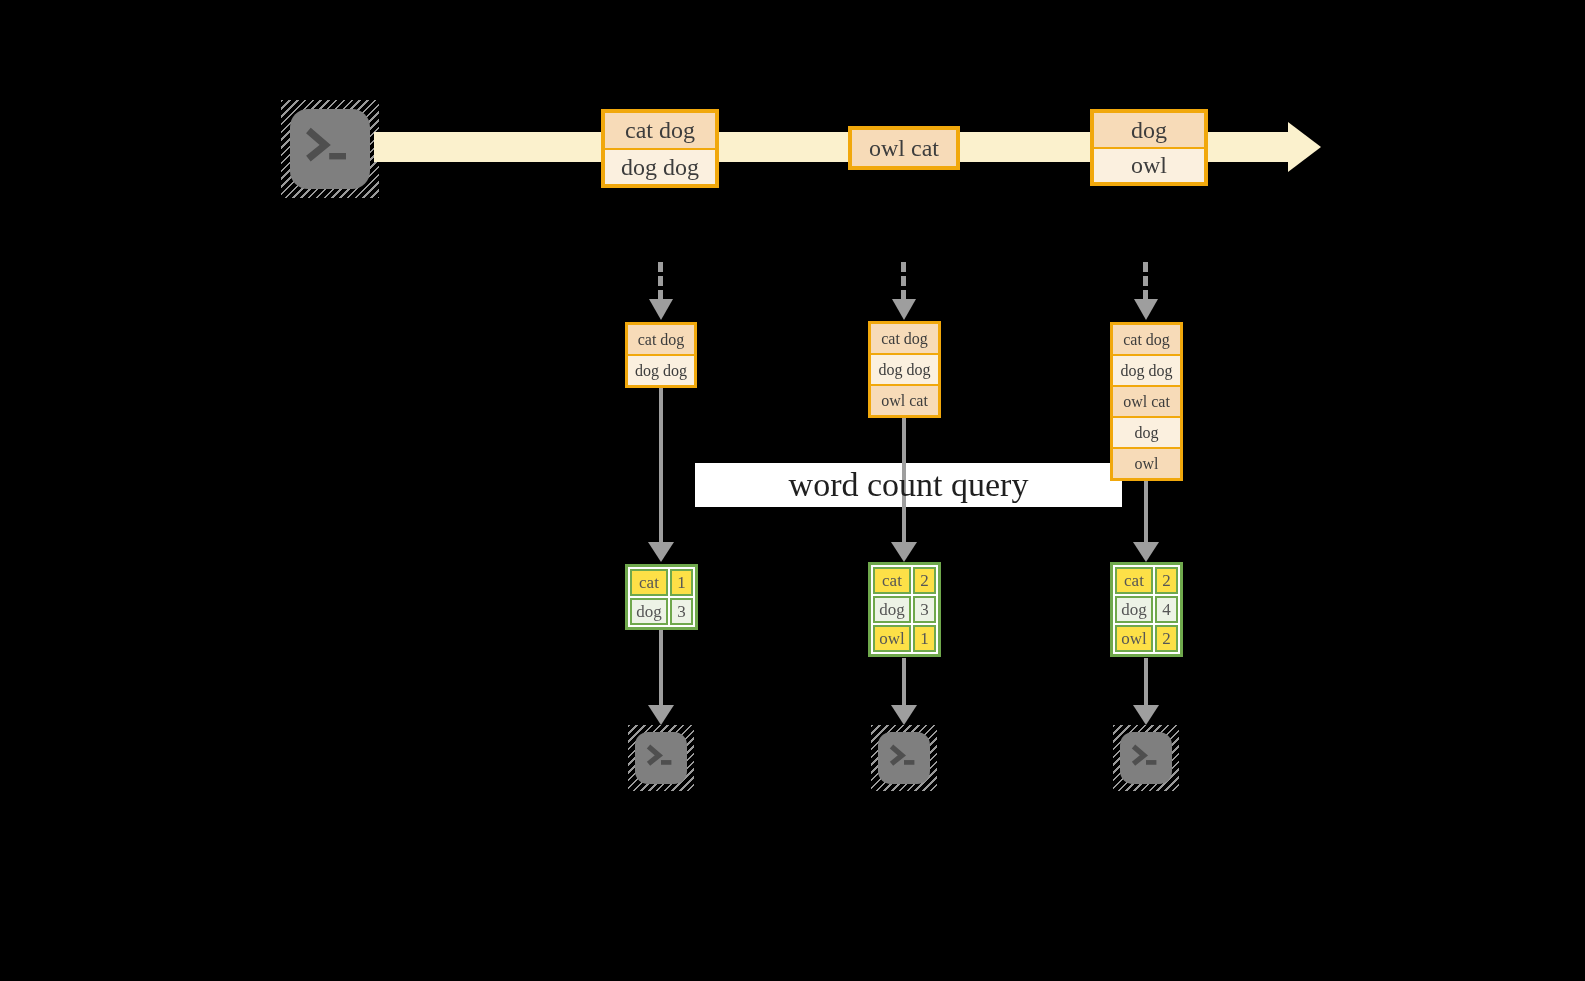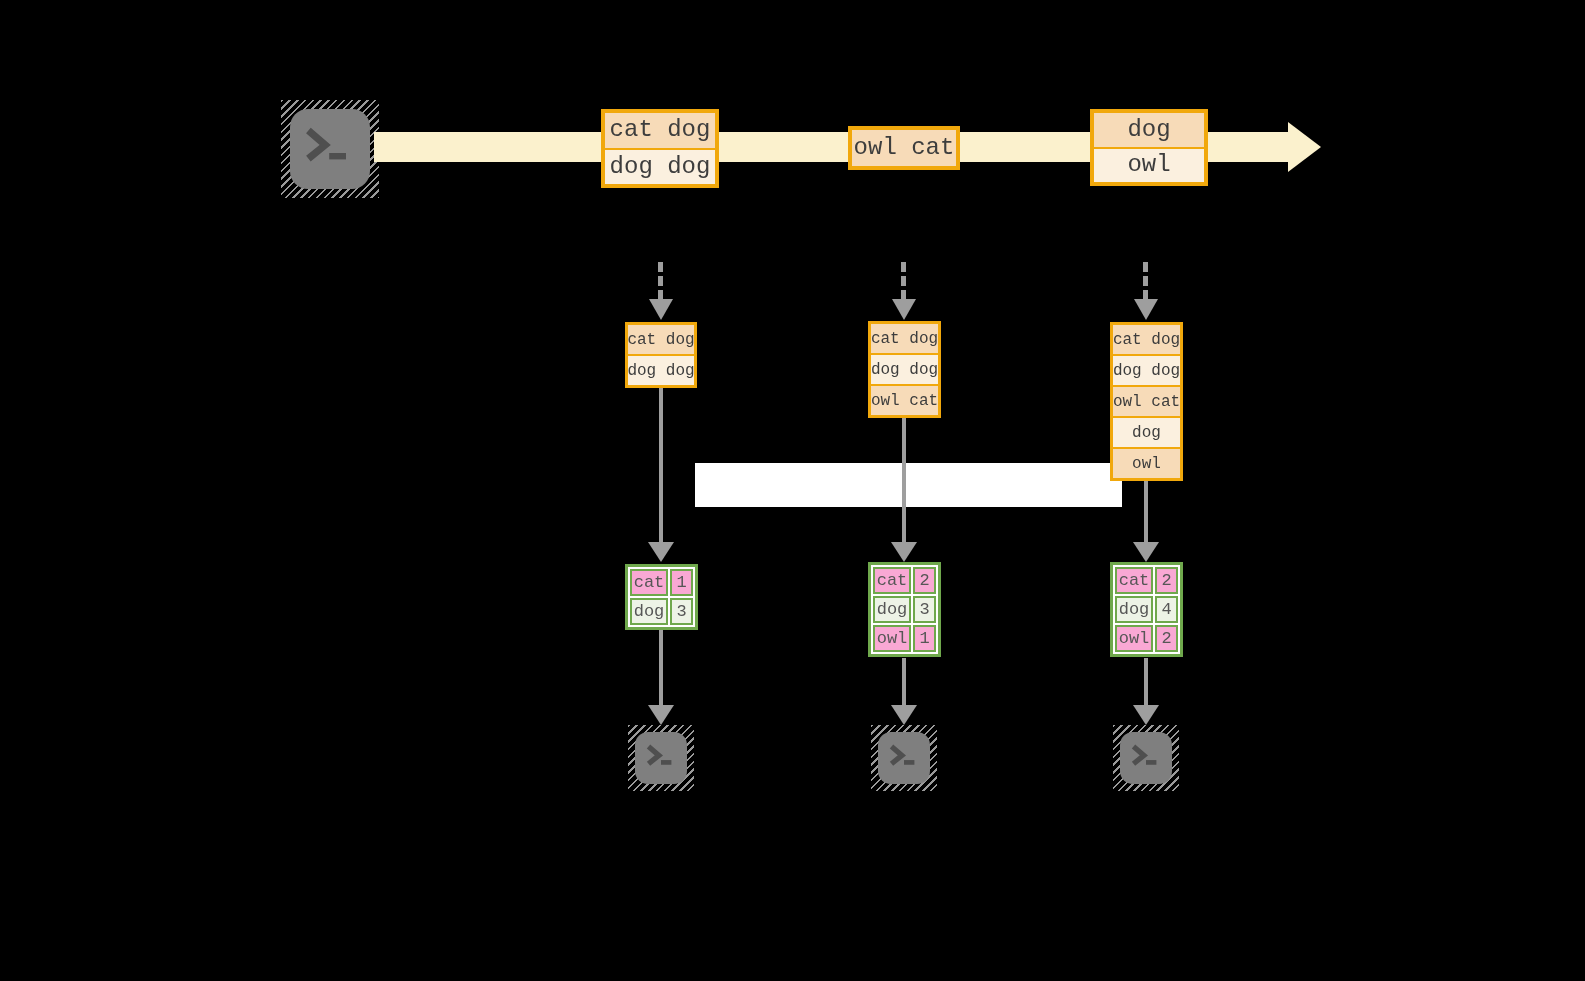--- a/index.html
+++ b/index.html
@@ -1,18 +1,18 @@
 <!DOCTYPE html>
 <html><head>
 <meta charset="utf-8">
 <style>
   html,body{margin:0;padding:0;background:#000;}
   .canvas{
     position:relative;width:1585px;height:981px;background:#000;overflow:hidden;
-    font-family:Liberation Mono, monospace;
+    font-family:Liberation Serif, serif;
   }
   
   .term{
     position:absolute;
     background:repeating-linear-gradient(135deg,#9a9a9a 0px,#9a9a9a 1.8px,transparent 1.8px,transparent 5.5px);
   }
   .term-body{
     position:absolute;background:#7f7f7f;
   }
   .term-lg .term-body{inset:9px;border-radius:18px;}
@@ -66,21 +66,21 @@
   
   .gtable{
     position:absolute;box-sizing:border-box;background:#ffffff;border:3px solid #6fa84c;
     display:grid;grid-template-columns:38px 23px;grid-auto-rows:27px;gap:2px;padding:2px;z-index:5;
   }
   .gcell{
     border:2px solid #6fa84c;box-sizing:border-box;
     display:flex;align-items:center;justify-content:center;
     color:#565656;font-size:17px;line-height:1;
   }
-  .ga{background:#f9a8d4;}
+  .ga{background:#fde047;}
   .gb{background:#edf3e6;}
   .gtable-1{left:625px;top:564px;}
   .gtable-2{left:868px;top:562px;}
   .gtable-3{left:1110px;top:562px;}
 </style>
 </head>
 <body>
 
 <div class="canvas">
 
@@ -134,20 +134,21 @@
 
   <div class="wcq-bg"></div>
 
   <div class="sline" style="left:659px;top:388px;height:154px;"></div>
   <div class="shead" style="left:648px;top:542px;"></div>
   <div class="sline" style="left:902px;top:415px;height:127px;"></div>
   <div class="shead" style="left:891px;top:542px;"></div>
   <div class="sline" style="left:1144px;top:481px;height:61px;"></div>
   <div class="shead" style="left:1133px;top:542px;"></div>
 
+  <div class="wcq-text">word count query</div>
 
   <div class="gtable gtable-1">
     <div class="gcell ga">cat</div>
     <div class="gcell ga">1</div>
     <div class="gcell gb">dog</div>
     <div class="gcell gb">3</div>
   </div>
   <div class="gtable gtable-2">
     <div class="gcell ga">cat</div>
     <div class="gcell ga">2</div>

